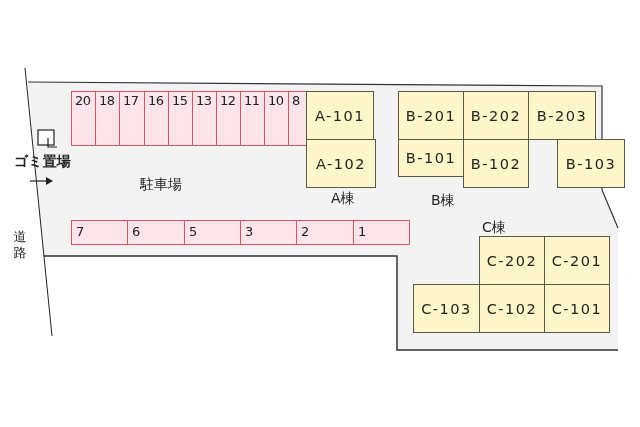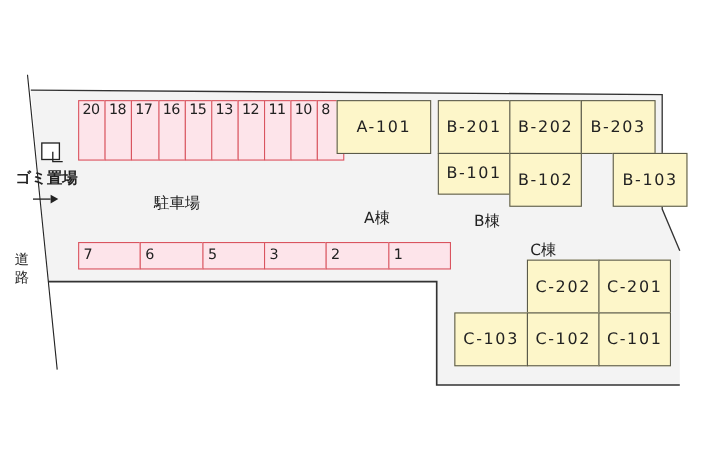--- a/index.html
+++ b/index.html
@@ -91,21 +91,22 @@
     </div>
   <div class="stall h" style="left:225px; top:0; width:58px; height:25px;">
       <span>2</span>
     </div>
   <div class="stall h" style="left:282px; top:0; width:57px; height:25px;">
       <span>1</span>
     </div>
 </div>
 
 <div class="abs" style="left:306px; top:91px; width:70px; height:97px;">
-  <div class="unit" style="left:0; top:0; width:86px; height:49px;">A-101</div>
+  <div class="unit" style="left:0; top:0; width:68px; height:49px;">A-101</div>
+  <div class="unit" style="left:0; top:48px; width:70px; height:49px;">A-102</div>
 </div>
 <div class="label" style="left:331px; top:190px;">A棟</div>
 
 <div class="abs" style="left:398px; top:91px; width:198px; height:97px;">
   <div class="unit" style="left:0;     top:0;    width:66px; height:49px;">B-201</div>
   <div class="unit" style="left:65px;  top:0;    width:66px; height:49px;">B-202</div>
   <div class="unit" style="left:130px; top:0;    width:68px; height:49px;">B-203</div>
   <div class="unit" style="left:0;     top:48px; width:66px; height:38px;">B-101</div>
   <div class="unit" style="left:65px;  top:48px; width:66px; height:49px;">B-102</div>
   <div class="unit" style="left:130px; top:48px; width:68px; height:49px;margin-left:29px;">B-103</div>

